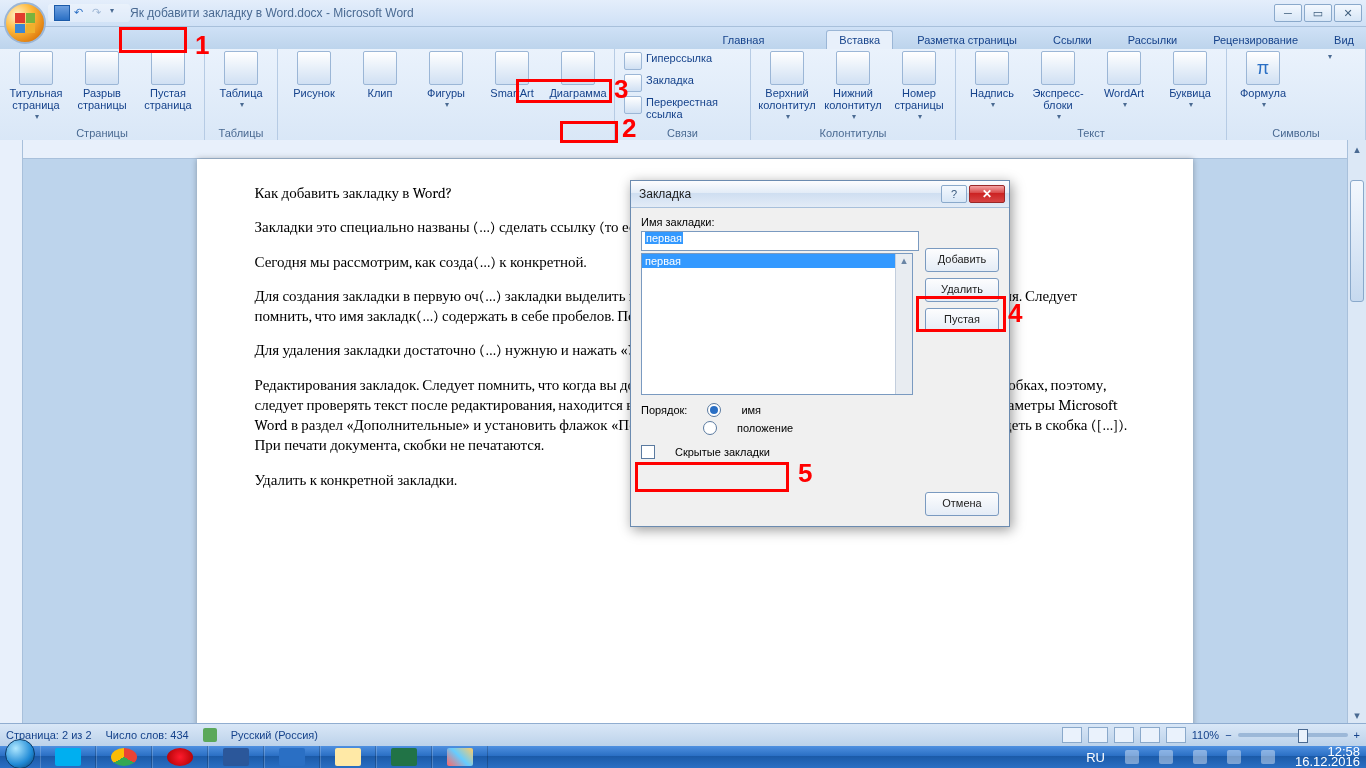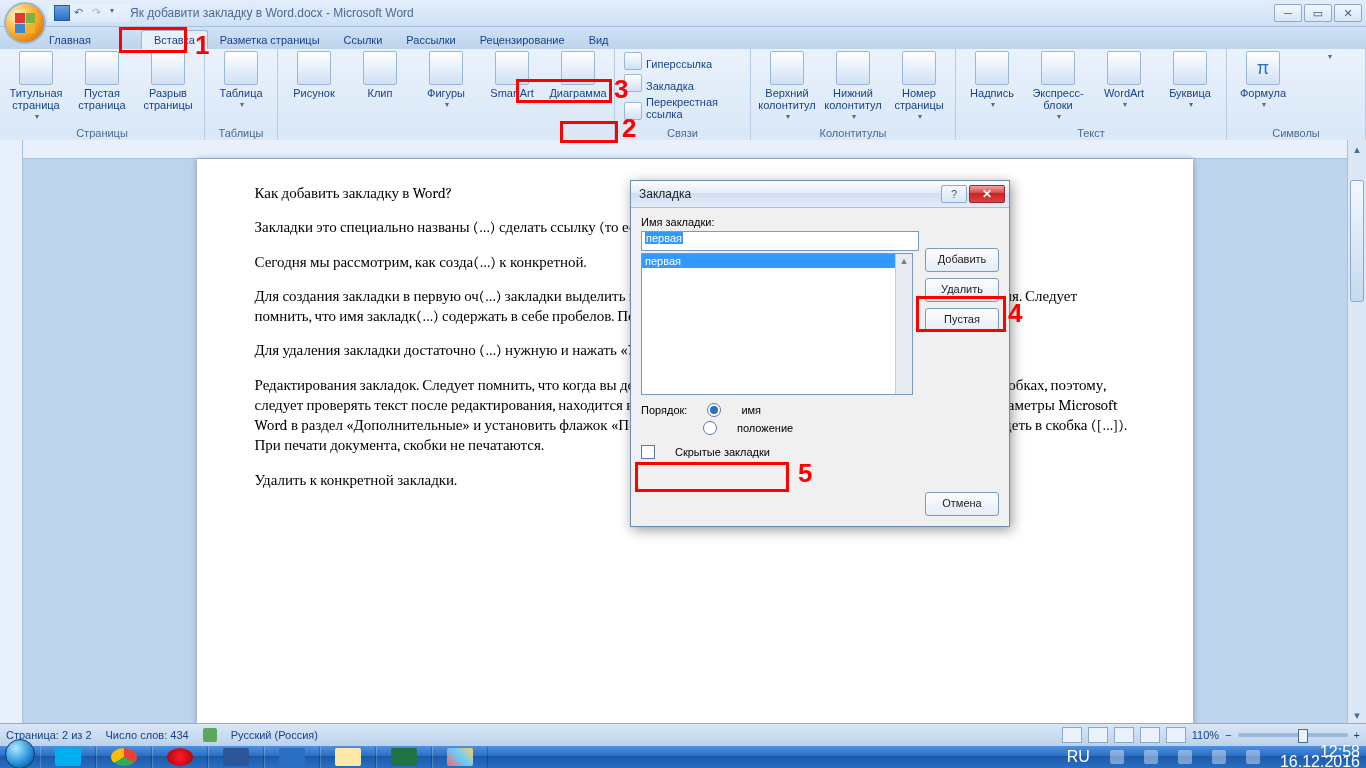--- a/index.html
+++ b/index.html
@@ -10,32 +10,32 @@
 .office-btn div span:nth-child(1){background:#e23b2e;}
 .office-btn div span:nth-child(2){background:#7bb33d;}
 .office-btn div span:nth-child(3){background:#3b87d4;}
 .office-btn div span:nth-child(4){background:#f0b02c;}
 .qat{margin-left:48px;display:flex;align-items:center;gap:4px;background:rgba(255,255,255,.3);border-radius:3px;padding:1px 6px;}
 .qat span{width:14px;height:14px;display:inline-block;}
 .title-text{flex:1;text-align:left;color:#4a6a92;font-size:12px;}
 .winctrl{display:flex;gap:2px;margin-right:4px;}
 .winctrl div{width:26px;height:16px;border:1px solid #8aa9cb;border-radius:2px;background:linear-gradient(#f3f8fe,#d7e6f6);display:flex;align-items:center;justify-content:center;color:#41607f;font-family:Arial;}
 
-.tabrow{height:22px;display:flex;align-items:flex-end;padding-left:37px;gap:0;background:linear-gradient(#cfe1f6,#bdd4ec);}
+.tabrow{height:22px;display:flex;align-items:flex-end;padding-left:25px;gap:12px;background:linear-gradient(#cfe1f6,#bdd4ec);justify-content:flex-end;}
 .tab{padding:3px 12px;color:#15428b;cursor:default;}
 .tab.active{background:#e8f0fb;border:1px solid #9bb6d6;border-bottom:none;border-radius:3px 3px 0 0;margin-left:38px;}
 
 .ribbon{height:92px;background:linear-gradient(#eaf2fc,#d9e7f7);border-bottom:1px solid #90add0;display:flex;position:relative;}
 .group{border-right:1px solid #b6cbe4;padding:2px 6px 0 6px;display:flex;flex-direction:column;justify-content:space-between;}
 .group-body{display:flex;gap:6px;flex:1;}
 .group-label{text-align:center;color:#4a6a92;font-size:11px;padding:1px 0 2px;}
 .big{display:flex;flex-direction:column;align-items:center;width:60px;color:#15428b;text-align:center;line-height:12px;}
 .big .ico{width:32px;height:32px;background:linear-gradient(#fff,#d0e0f3);border:1px solid #9bb6d6;border-radius:2px;margin-bottom:2px;position:relative;}
 .small-col{display:flex;flex-direction:column;gap:2px;}
-.small{display:flex;align-items:flex-end;gap:4px;color:#15428b;padding:1px 3px;}
+.small{display:flex;align-items:flex-start;gap:4px;color:#15428b;padding:1px 3px;}
 .small .ico-s{width:16px;height:16px;background:linear-gradient(#fff,#d0e0f3);border:1px solid #9bb6d6;border-radius:2px;flex-shrink:0;}
 .drop::after{content:"▾";font-size:8px;margin-left:2px;color:#4a6a92;}
 
 .workspace{position:absolute;top:140px;left:0;right:0;bottom:44px;background:#bdd4ec;display:flex;}
 .vruler{width:22px;background:#e8f0fb;border-right:1px solid #a8c0db;}
 .docwrap{flex:1;overflow:hidden;position:relative;}
 .hruler{height:18px;background:#e8f0fb;border-bottom:1px solid #a8c0db;}
 .page{width:880px;min-height:1100px;background:#fff;margin:0 auto;box-shadow:0 0 6px rgba(0,0,0,.3);padding:24px 58px;font-family:Cambria,Georgia,serif;font-size:15px;color:#000;line-height:1.35;}
 .page p{margin:0 0 14px 0;}
 .scroll-v{position:absolute;right:0;top:0;bottom:0;width:18px;background:#dce8f6;border-left:1px solid #a8c0db;}
@@ -46,21 +46,21 @@
 .statusbar .right{margin-left:auto;display:flex;align-items:center;gap:6px;}
 .viewbtn{width:18px;height:14px;border:1px solid #8aa9cb;background:#eaf2fc;}
 .zoom-track{width:110px;height:4px;background:#9cb8d8;position:relative;border-radius:2px;}
 .zoom-track .zthumb{position:absolute;top:-4px;left:55%;width:8px;height:12px;background:#eaf2fc;border:1px solid #4a6a92;}
 
 .taskbar{position:absolute;left:0;right:0;bottom:0;height:22px;background:linear-gradient(#4f90e0 0%,#2a6fc4 45%,#1b5aa8 46%,#2a6fc4 100%);display:flex;align-items:center;}
 .start{width:40px;height:22px;display:flex;align-items:center;justify-content:center;}
 .start .orb{width:28px;height:28px;border-radius:50%;background:radial-gradient(circle at 35% 30%,#aee7ff,#1f8ad6 60%,#0b3a66);border:1px solid #0b3a66;position:relative;top:-3px;}
 .tbtn{width:54px;height:22px;border-left:1px solid rgba(255,255,255,.2);border-right:1px solid rgba(0,0,0,.2);display:flex;align-items:center;justify-content:center;}
 .tbtn .ic{width:26px;height:18px;background:rgba(255,255,255,.85);border-radius:2px;}
-.tray{margin-left:auto;display:flex;align-items:center;gap:20px;color:#fff;padding-right:6px;font-size:16px;}
+.tray{margin-left:auto;display:flex;align-items:center;gap:20px;color:#fff;padding-right:6px;font-size:13px;}
 .tray .tic{width:14px;height:14px;background:rgba(255,255,255,.4);border-radius:2px;}
 .clock{text-align:right;line-height:10px;}
 
 .dialog{position:absolute;top:180px;left:630px;width:378px;background:#f0f0f0;border:1px solid #6b8bb0;box-shadow:2px 3px 12px rgba(0,0,0,.4);z-index:200;}
 .dlg-title{height:26px;background:linear-gradient(#fdfdfe,#e3ecf7 45%,#cedef1 46%,#e3ecf7);border-bottom:1px solid #a8c0db;display:flex;align-items:center;padding:0 4px 0 8px;font-size:12px;color:#222;}
 .dlg-title .dctrl{margin-left:auto;display:flex;gap:2px;}
 .dlg-title .hc{width:24px;height:16px;border:1px solid #8aa9cb;border-radius:2px;background:linear-gradient(#f3f8fe,#d7e6f6);display:flex;align-items:center;justify-content:center;font-family:Arial;font-size:11px;color:#3a5a7e;}
 .dlg-title .xc{width:34px;height:16px;border:1px solid #9a2828;border-radius:2px;background:linear-gradient(#f4a3a3,#d74545 45%,#c22 46%,#d74545);color:#fff;display:flex;align-items:center;justify-content:center;font-weight:bold;}
 .dlg-body{padding:8px 10px 10px;}
 .dlg-body label{display:block;margin-bottom:3px;}
@@ -118,25 +118,25 @@
 
 <div class="ribbon">
   <div class="group">
     <div class="group-body">
       <div class="big drop">
           <div class="ico"></div>
           <span>Титульная страница</span>
         </div>
       <div class="big">
           <div class="ico"></div>
+          <span>Разрыв страницы</span>
+        </div>
+      <div class="big">
+          <div class="ico"></div>
           <span>Пустая страница</span>
-        </div>
-      <div class="big">
-          <div class="ico"></div>
-          <span>Разрыв страницы</span>
         </div>
     </div>
     <div class="group-label">Страницы</div>
   </div>
   <div class="group">
     <div class="group-body">
       <div class="big drop">
           <div class="ico"></div>
           <span>Таблица</span>
         </div>

